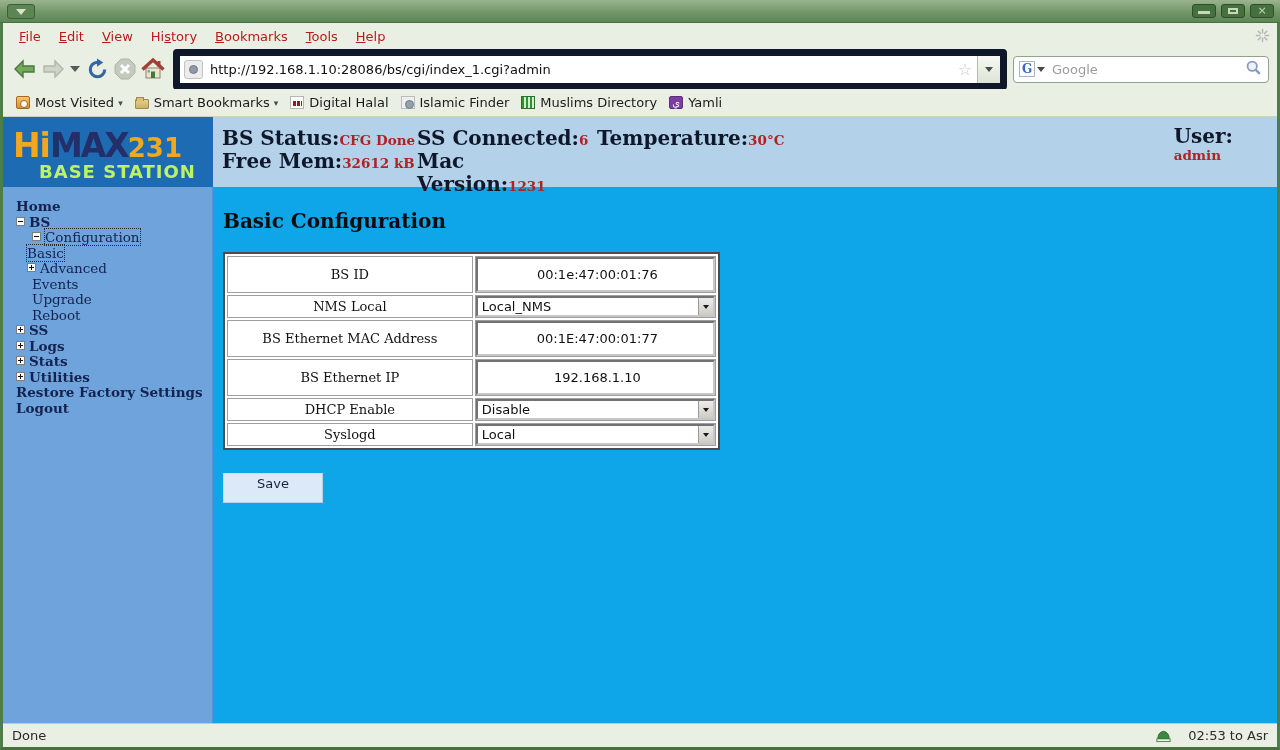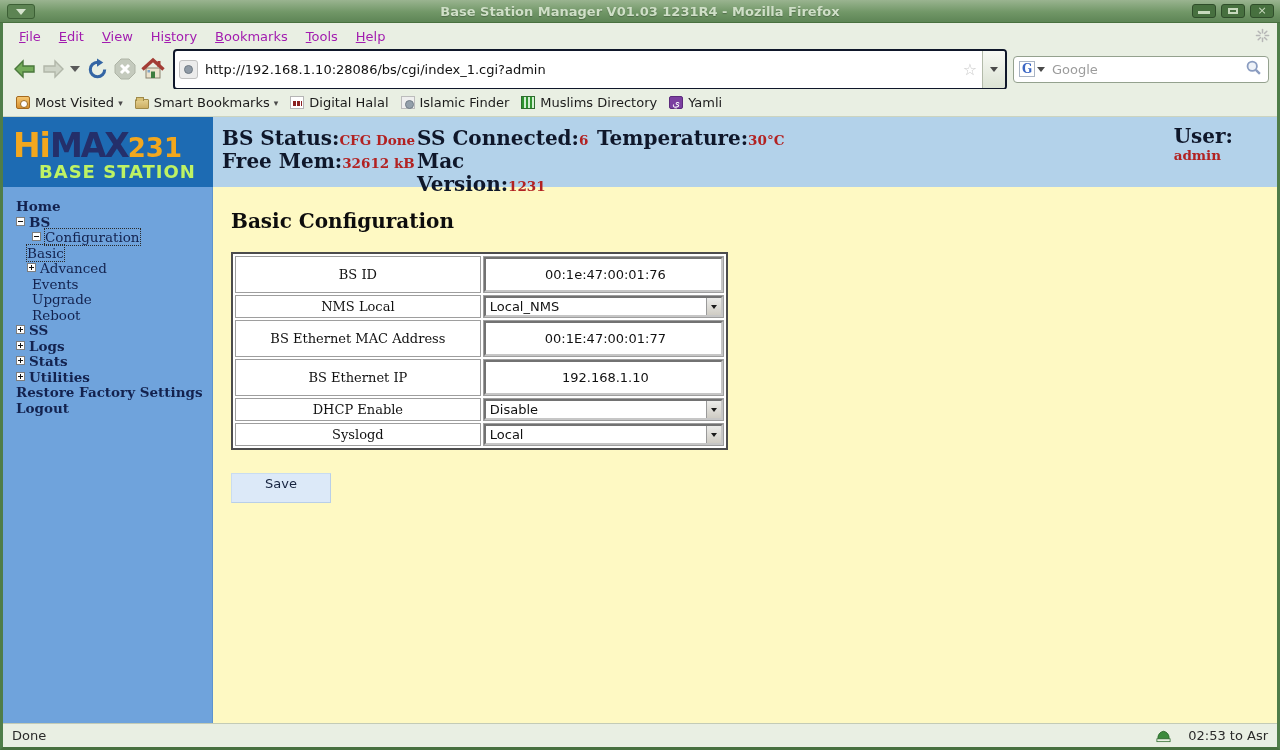--- a/index.html
+++ b/index.html
@@ -24,32 +24,32 @@
   .winbtn .bar { position:absolute; left:5px; right:5px; bottom:3px; height:3px; background:#c7d9bd; }
   .winbtn .box { position:absolute; left:6px; right:6px; top:3px; bottom:3px; border:2px solid #c7d9bd; }
 
   
   .frame { flex:1; display:flex; flex-direction:column; border-left:3px solid #4f7d49;
     border-right:3px solid #4f7d49; border-bottom:3px solid #47703f; background:#e9efe3; min-height:0; }
 
   
   .menubar { height:26px; flex:0 0 26px; display:flex; align-items:center; padding-left:7px;
     background:#e9efe3; position:relative; }
-  .menu-item { padding:4px 9px; color:#a21caf; }
+  .menu-item { padding:4px 9px; color:#b91c1c; }
   .menu-item u { text-decoration:underline; }
   .throbber { position:absolute; right:7px; top:5px; }
 
   
   .navbar { height:40px; flex:0 0 40px; display:flex; align-items:center; padding:0 8px;
     background:#e9efe3; }
   .nav-btn { width:28px; height:28px; display:flex; align-items:center; justify-content:center; flex:0 0 auto; }
   .nav-chevron { width:16px; height:28px; display:flex; align-items:center; justify-content:center; flex:0 0 auto; }
   .nav-chevron .tri { width:0; height:0; border-left:5px solid transparent; border-right:5px solid transparent; border-top:6px solid #5a5a5a; }
 
-  .urlbar { flex:1; height:41px; margin:0 6px 0 6px; background:#fff; border:2px solid #0f172a;
+  .urlbar { flex:1; height:41px; margin:0 6px 0 6px; background:#fff; border:7px solid #0f172a;
     border-radius:4px; display:flex; align-items:center; overflow:hidden; }
   .favicon-box { width:19px; height:19px; margin-left:4px; background:#ececec; border:1px solid #c2c2c2;
     border-radius:3px; display:flex; align-items:center; justify-content:center; flex:0 0 auto; }
   .favicon-dot { width:9px; height:9px; border-radius:50%; background:#8f9aa6; border:1px solid #707a84; }
   .url-input { flex:1; border:none; outline:none; font:13px "DejaVu Sans","Liberation Sans",sans-serif;
     padding-left:7px; color:#101010; background:transparent; }
   .star { color:#cbcbcb; font-size:16px; margin:0 5px; flex:0 0 auto; }
   .url-drop { width:23px; height:100%; border-left:1px solid #b2baa9; flex:0 0 auto;
     background:linear-gradient(#f7f9f4,#dce3d4); display:flex; align-items:center; justify-content:center; }
   .url-drop .tri { width:0; height:0; border-left:4px solid transparent; border-right:4px solid transparent; border-top:5px solid #4a4a4a; }
@@ -114,21 +114,21 @@
     padding-top:12px; font-family:"DejaVu Serif","Liberation Serif",serif; font-size:13.5px; color:#13224e; }
   .nav-item { line-height:15.5px; white-space:nowrap; }
   .nav-item.bold { font-weight:bold; }
   .ind1 { padding-left:13px; } .ind2 { padding-left:29px; } .ind3 { padding-left:24px; }
   .nav-label.focus { outline:1px dotted #2a2a2a; }
   .tree-icon { display:inline-block; width:9px; height:9px; background:#fff; border:1px solid #7d7d7d;
     position:relative; margin-right:4px; vertical-align:1px; }
   .tree-icon::before { content:""; position:absolute; left:1px; right:1px; top:3px; height:1px; background:#111; }
   .tree-icon.plus::after { content:""; position:absolute; top:1px; bottom:1px; left:3px; width:1px; background:#111; }
 
-  .content { flex:1; background:#fef9c3; padding:22px 0 0 18px; overflow:hidden; }
+  .content { flex:1; background:#0ea5e9; padding:22px 0 0 10px; overflow:hidden; }
   .page-heading { font-family:"DejaVu Serif","Liberation Serif",serif; font-weight:bold;
     font-size:20px; color:#0d0d0d; }
 
   table.cfg { border-collapse:separate; border-spacing:2px; background:#fff;
     border:2px solid #4c4c4c; margin-top:19px; width:497px; }
   td.cfg-label { border:1px solid #9e9e9e; width:248px; height:21px; text-align:center;
     font-family:"DejaVu Serif","Liberation Serif",serif; font-size:13px; color:#111; }
   td.cfg-field { border:1px solid #9e9e9e; width:243px; height:21px; padding:0; }
   .text-input { width:100%; height:35px; border:2px inset #c6c6c6; outline:none;
     font:13px "DejaVu Sans","Liberation Sans",sans-serif; padding-left:4px; color:#111; display:block;text-align:center; }
@@ -152,21 +152,20 @@
 </style>
 </head>
 <body>
 
 <div class="window">
 
   <div class="titlebar">
     <div class="winmenu-btn">
         <span class="chev"></span>
       </div>
-    <div class="title-text">Base Station Manager V01.03 1231R4 - Mozilla Firefox</div>
     <div class="winbtns">
       <div class="winbtn">
           <span class="bar"></span>
         </div>
       <div class="winbtn">
           <span class="box"></span>
         </div>
       <div class="winbtn"><span>×</span></div>
     </div>
   </div>

